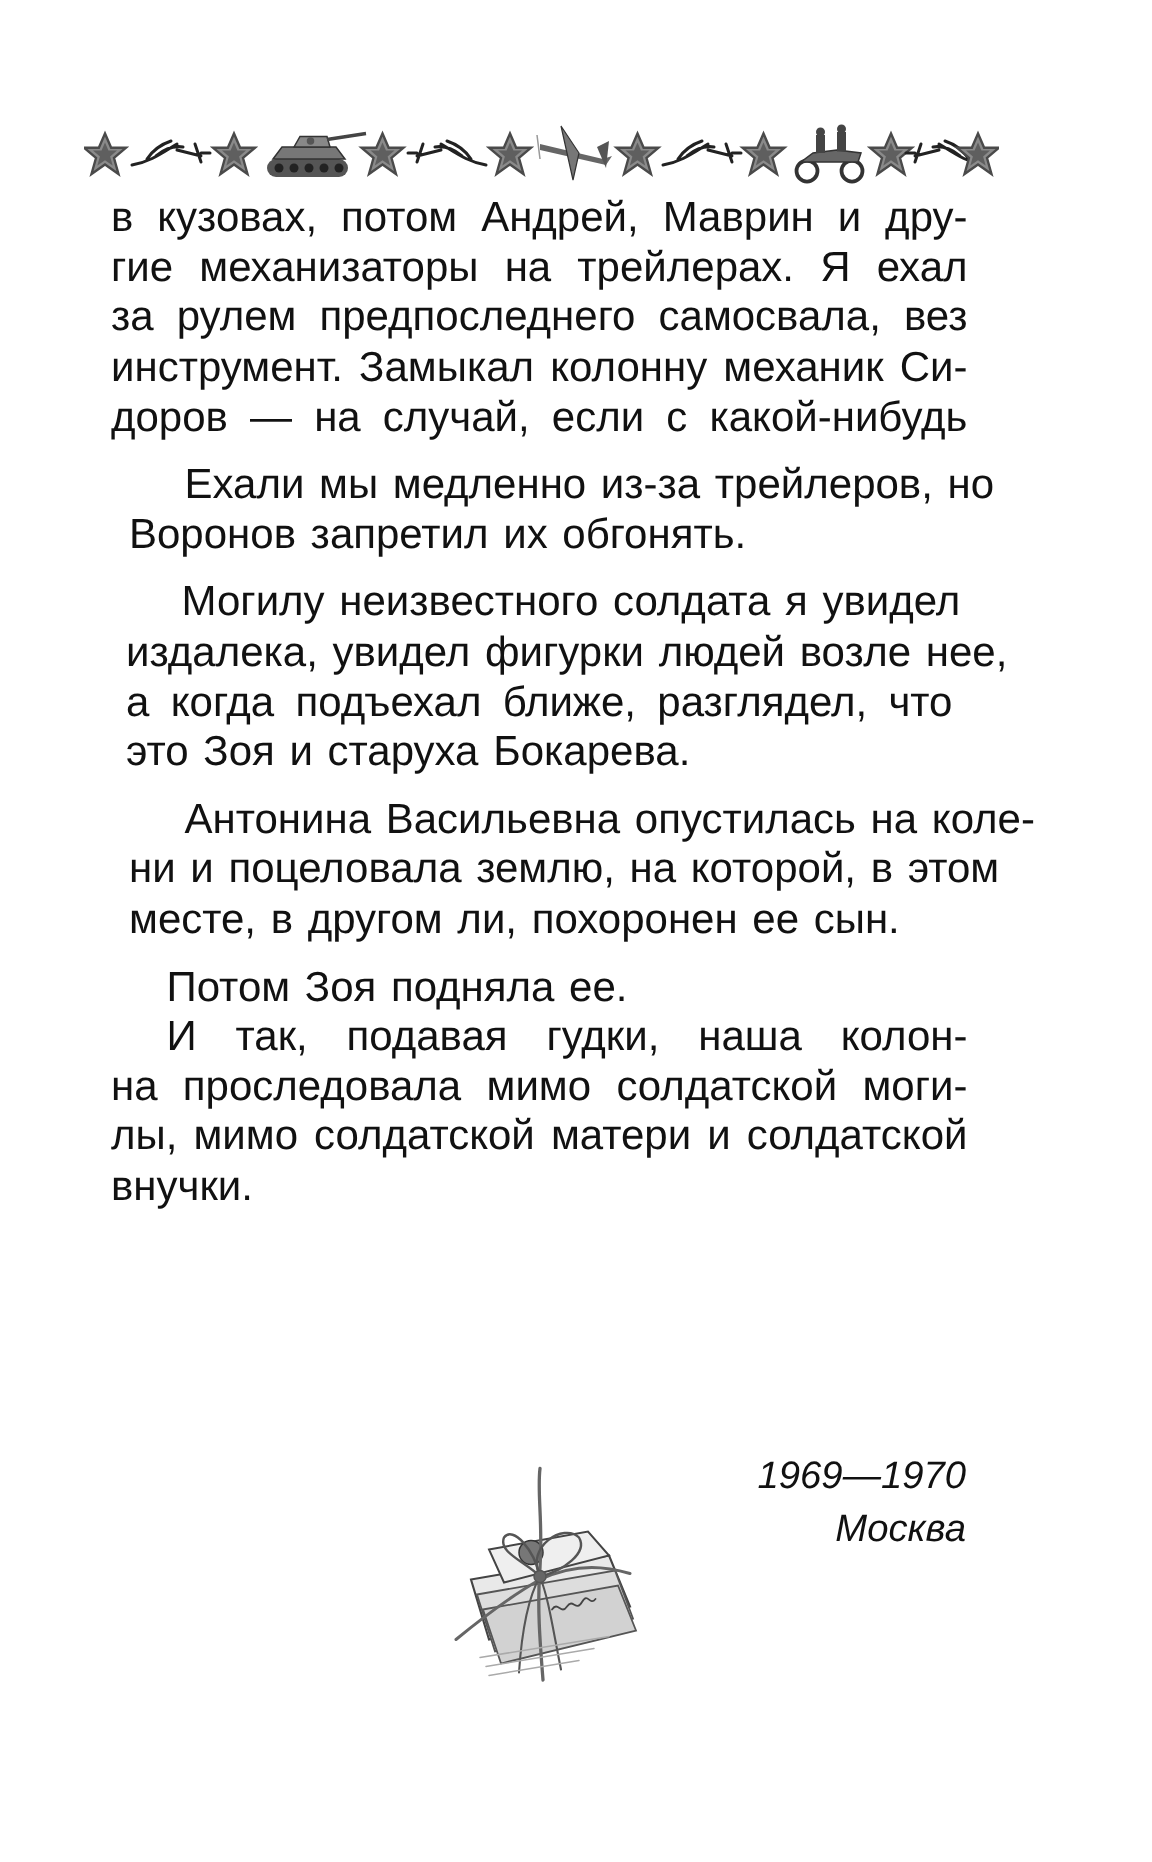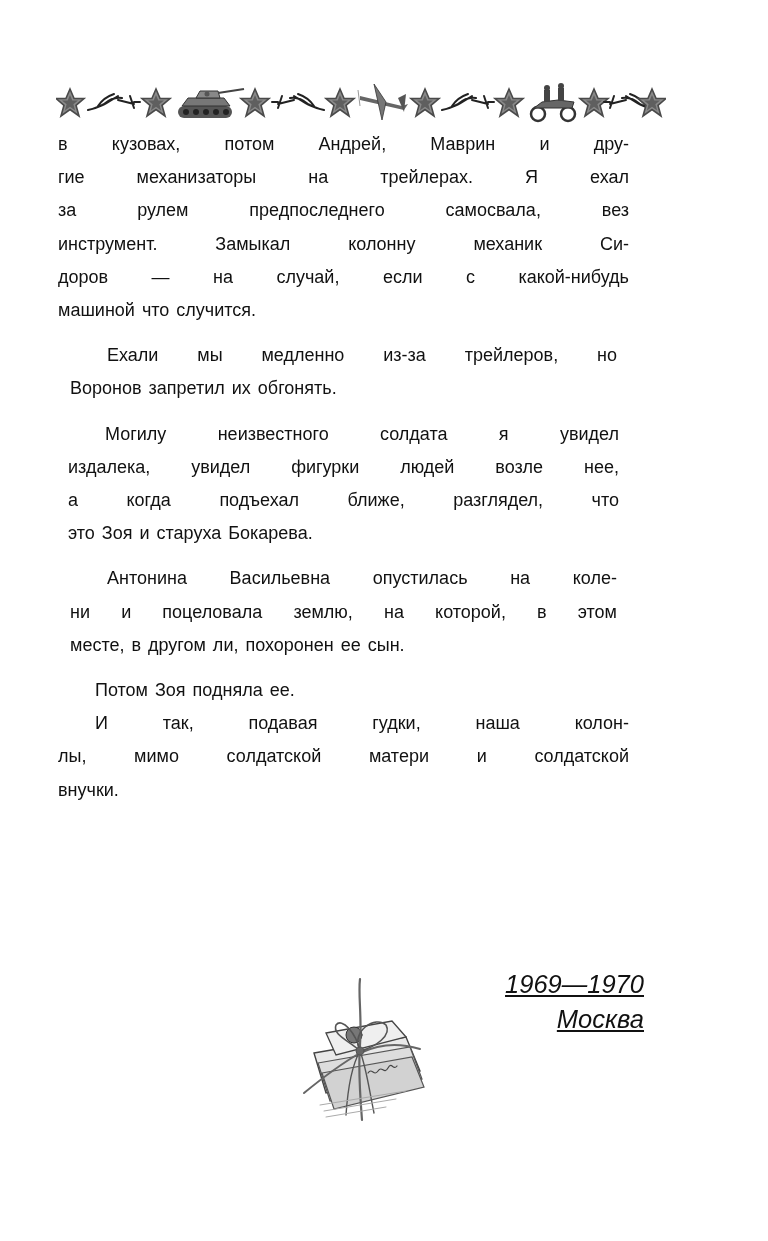--- a/index.html
+++ b/index.html
@@ -5,32 +5,32 @@
     html, body { margin: 0; padding: 0; background: #ffffff; }
     body {
       width: 768px; height: 1241px; position: relative; overflow: hidden;
       font-family: "Liberation Sans", "DejaVu Sans", sans-serif; color: #111111;
     }
     .ornament {
       position: absolute; left: 56px; top: 80px; width: 610px; height: 44px;
     }
     .ornament svg { width: 100%; height: 100%; display: block; }
     .text-block {
-      position: absolute; left: 58px; top: 128px; width: 571px;
-      font-size: 18px; line-height: 33.2px;
+      position: absolute; left: 74px; top: 128px; width: 571px;
+      font-size: 28px; line-height: 33.2px;
       text-align: justify; word-spacing: 2px;
     }
     .text-block .line {
       display: block; text-align: justify; text-align-last: justify; white-space: nowrap;
     }
     .text-block .line.last { text-align-last: left; }
     .text-block .line.indent { padding-left: 37px; }
     .signoff {
       position: absolute; right: 124px; top: 967px; text-align: right;
-      font-style: italic; font-size: 25.5px; line-height: 35px; text-decoration: underline;
+      font-style: italic; font-size: 25.5px; line-height: 35px;
     }
     .illustration {
       position: absolute; left: 296px; top: 975px; width: 140px; height: 150px;
     }
     .illustration svg { width: 100%; height: 100%; display: block; }
   </style>
 </head>
 <body>
 
 <div class="ornament">
@@ -113,21 +113,20 @@
   </svg>
 </div>
 
 <div class="text-block">
   <p style="margin:0">
     <span class="line">в кузовах, потом Андрей, Маврин и дру-</span>
     <span class="line">гие механизаторы на трейлерах. Я ехал</span>
     <span class="line">за рулем предпоследнего самосвала, вез</span>
     <span class="line">инструмент. Замыкал колонну механик Си-</span>
     <span class="line">доров — на случай, если с какой-нибудь</span>
-    <span class="line last">машиной что случится.</span>
   </p>
   <p style="margin:12px">
     <span class="line indent">Ехали мы медленно из-за трейлеров, но</span>
     <span class="line last">Воронов запретил их обгонять.</span>
   </p>
   <p style="margin:10px">
     <span class="line indent">Могилу неизвестного солдата я увидел</span>
     <span class="line">издалека, увидел фигурки людей возле нее,</span>
     <span class="line">а когда подъехал ближе, разглядел, что</span>
     <span class="line last">это Зоя и старуха Бокарева.</span>
@@ -135,20 +134,21 @@
   <p style="margin:12px">
     <span class="line indent">Антонина Васильевна опустилась на коле-</span>
     <span class="line">ни и поцеловала землю, на которой, в этом</span>
     <span class="line last">месте, в другом ли, похоронен ее сын.</span>
   </p>
   <p style="margin:0">
     <span class="line indent last">Потом Зоя подняла ее.</span>
   </p>
   <p style="margin:0">
     <span class="line indent">И так, подавая гудки, наша колон-</span>
+    <span class="line">на проследовала мимо солдатской моги-</span>
     <span class="line">лы, мимо солдатской матери и солдатской</span>
     <span class="line last">внучки.</span>
   </p>
 </div>
 
 <div class="illustration">
   <svg viewBox="0 0 140 150" xmlns="http://www.w3.org/2000/svg">
     <g stroke="#555" fill="none" stroke-linecap="round">
 
       <path d="M18,78 L110,62 L124,96 L30,118 Z" fill="#e9e9e9" stroke="#444" stroke-width="1.4"></path>

